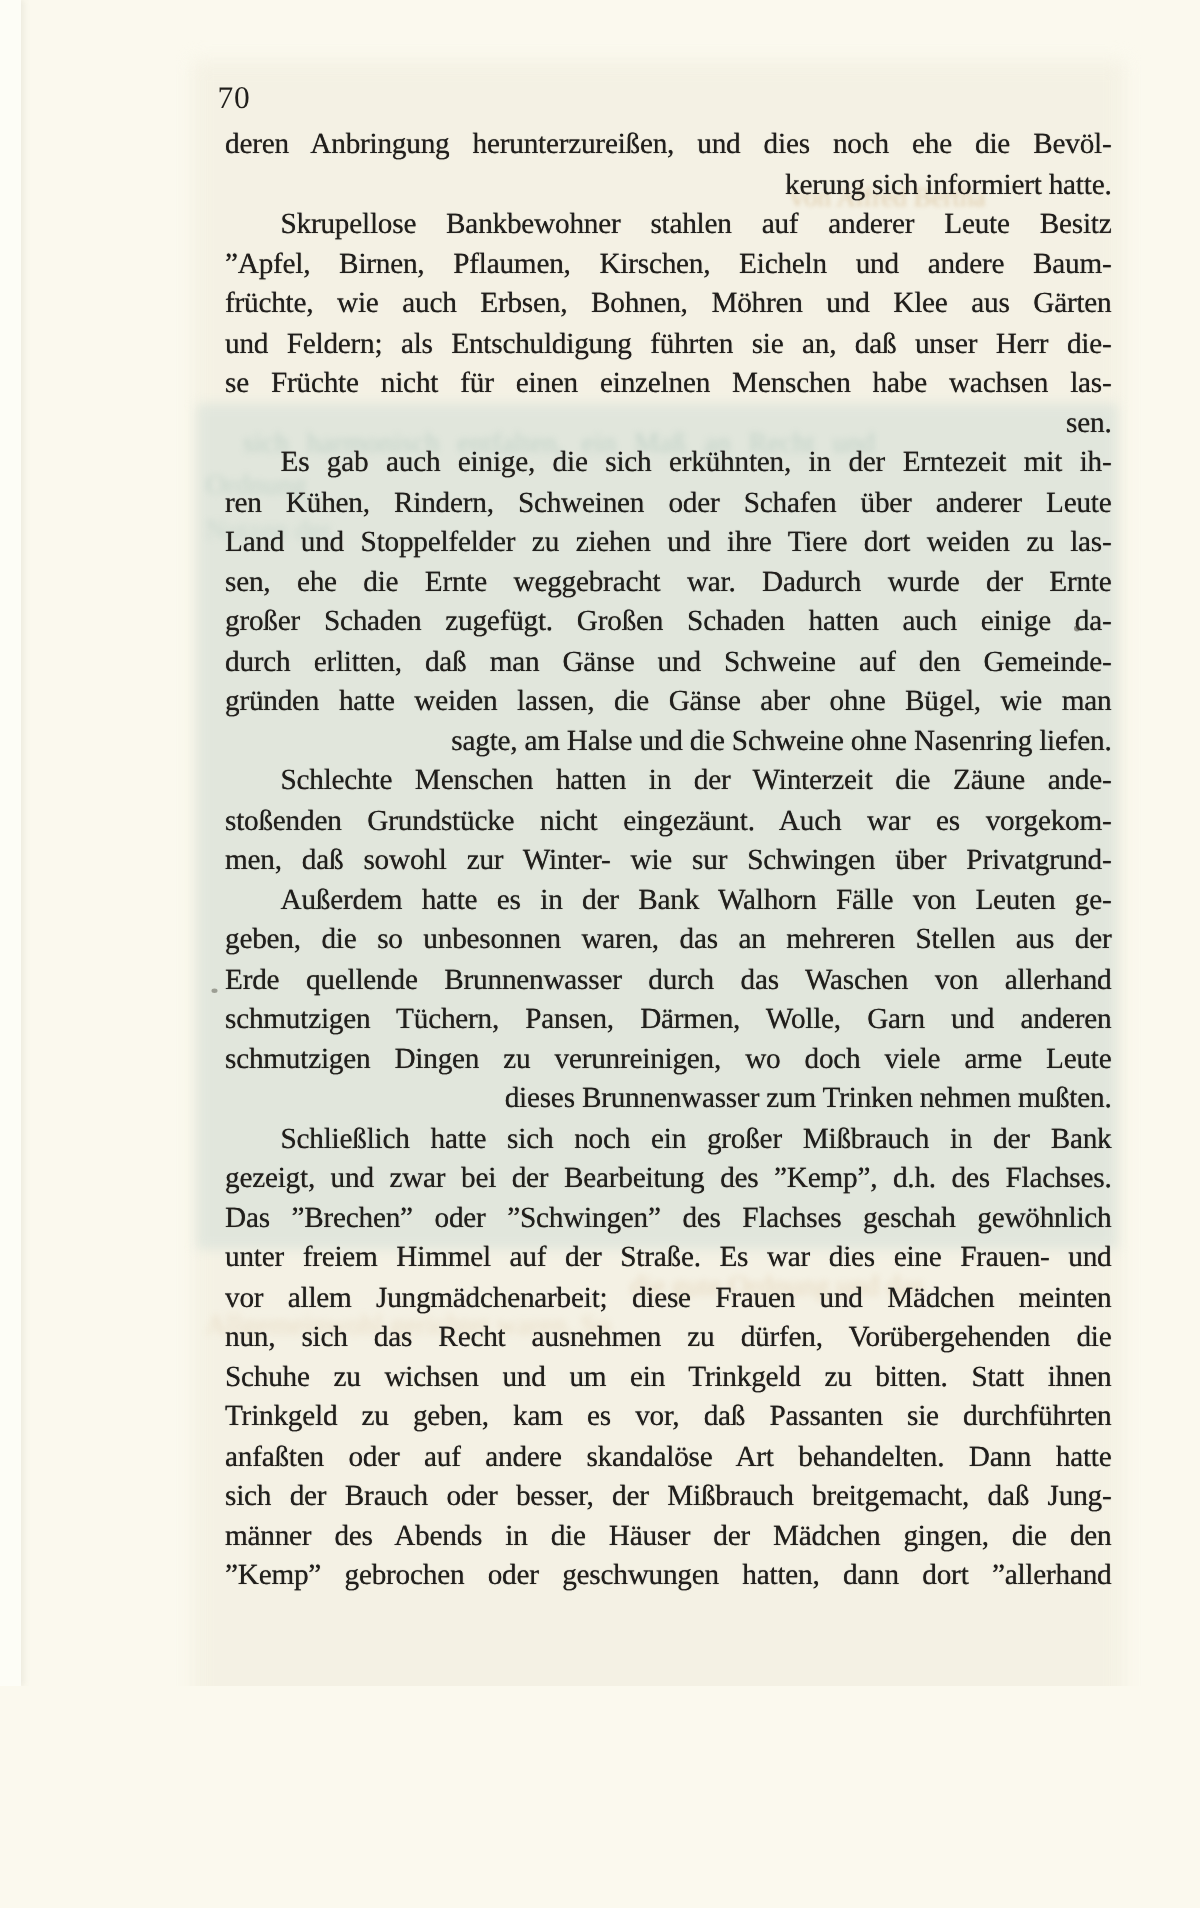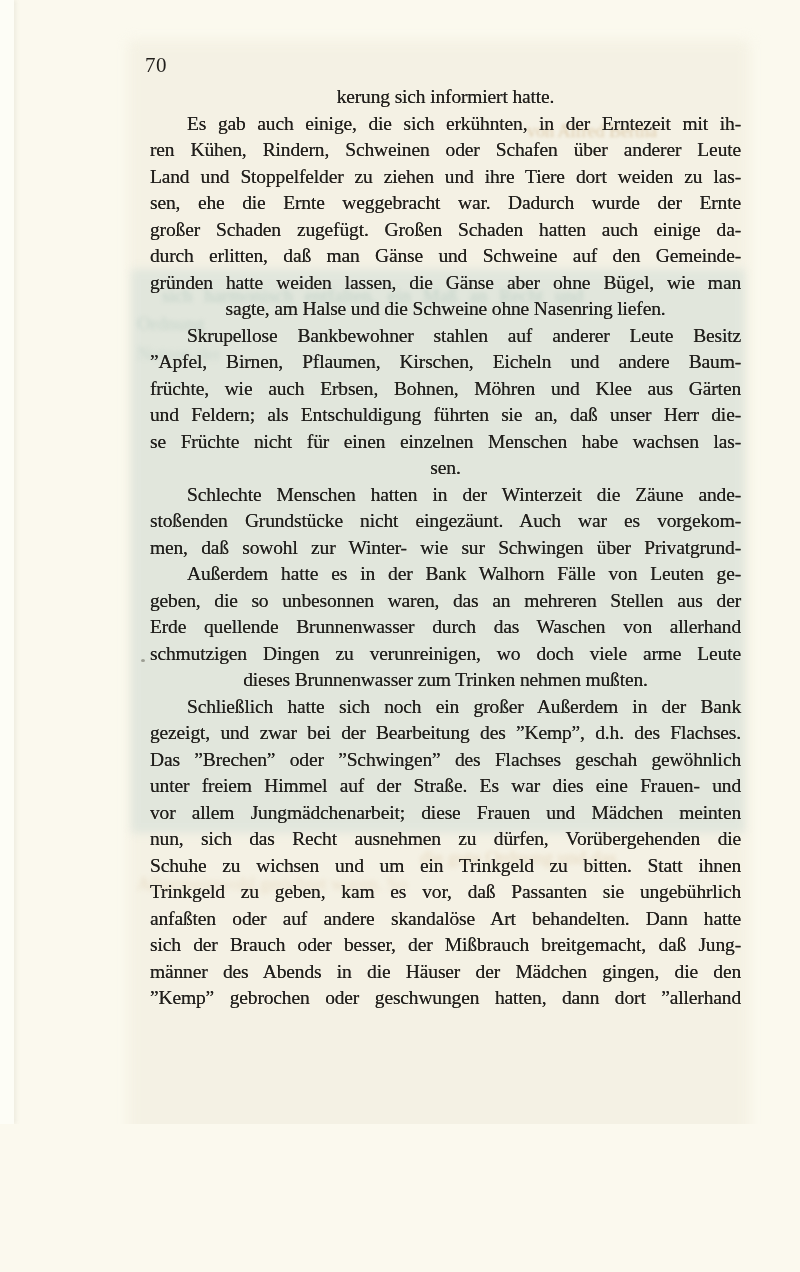--- a/index.html
+++ b/index.html
@@ -50,21 +50,21 @@
   }
 
   .text-block{
     position:absolute;left:150px;top:84px;width:591px;
     font-size:19.5px;line-height:26.5px;
     color:var(--ink);
     letter-spacing:-.15px;
     text-shadow:0 0 .5px rgba(25,23,20,.85);
   }
   .paragraph{margin:0;}
-  .line{text-align:center;}
+  .line{text-align:right;}
   .line.just{text-align:justify;text-align-last:justify;}
   .line.indent{text-indent:37px;}
 
   
   .ghost{
     position:absolute;
     color:var(--ghost-teal);
     font-size:19px;line-height:26px;
     opacity:.42;
     filter:blur(1.8px);
@@ -101,61 +101,63 @@
   <div class="ghost ghost-4">Nutzen der</div>
   <div class="ghost tan ghost-5">die gute Ordnung und das</div>
   <div class="ghost tan ghost-6">Allgemeinwohl gerichtet waren. So</div>
   <div class="ghost ghost-7">chungen, Ordonnanzen, Hinweise und ähnliche Plakate sofort nach</div>
   <div class="ghost ghost-8">(1) Stadtarchiv Aachen, Hochbank Walhorn, ohne AZ.</div>
 
   <div class="page-number">70</div>
 
   <div class="text-block">
       <div class="paragraph">
+        <div class="line just">deren Anbringung herunterzureißen, und dies noch ehe die Bevöl-</div>
         <div class="line">kerung sich informiert hatte.</div>
+      </div>
+      <div class="paragraph">
+        <div class="line indent just">Skrupellose Bankbewohner stahlen auf anderer Leute Besitz</div>
+        <div class="line just">”Apfel, Birnen, Pflaumen, Kirschen, Eicheln und andere Baum-</div>
+        <div class="line just">früchte, wie auch Erbsen, Bohnen, Möhren und Klee aus Gärten</div>
+        <div class="line just">und Feldern; als Entschuldigung führten sie an, daß unser Herr die-</div>
+        <div class="line just">se Früchte nicht für einen einzelnen Menschen habe wachsen las-</div>
+        <div class="line">sen.</div>
       </div>
       <div class="paragraph">
         <div class="line indent just">Es gab auch einige, die sich erkühnten, in der Erntezeit mit ih-</div>
         <div class="line just">ren Kühen, Rindern, Schweinen oder Schafen über anderer Leute</div>
         <div class="line just">Land und Stoppelfelder zu ziehen und ihre Tiere dort weiden zu las-</div>
         <div class="line just">sen, ehe die Ernte weggebracht war. Dadurch wurde der Ernte</div>
         <div class="line just">großer Schaden zugefügt. Großen Schaden hatten auch einige da-</div>
         <div class="line just">durch erlitten, daß man Gänse und Schweine auf den Gemeinde-</div>
         <div class="line just">gründen hatte weiden lassen, die Gänse aber ohne Bügel, wie man</div>
         <div class="line">sagte, am Halse und die Schweine ohne Nasenring liefen.</div>
       </div>
       <div class="paragraph">
-        <div class="line indent just">Skrupellose Bankbewohner stahlen auf anderer Leute Besitz</div>
-        <div class="line just">”Apfel, Birnen, Pflaumen, Kirschen, Eicheln und andere Baum-</div>
-        <div class="line just">früchte, wie auch Erbsen, Bohnen, Möhren und Klee aus Gärten</div>
-        <div class="line just">und Feldern; als Entschuldigung führten sie an, daß unser Herr die-</div>
-        <div class="line just">se Früchte nicht für einen einzelnen Menschen habe wachsen las-</div>
-        <div class="line">sen.</div>
-      </div>
-      <div class="paragraph">
         <div class="line indent just">Schlechte Menschen hatten in der Winterzeit die Zäune ande-</div>
         <div class="line just">stoßenden Grundstücke nicht eingezäunt. Auch war es vorgekom-</div>
         <div class="line just">men, daß sowohl zur Winter- wie sur Schwingen über Privatgrund-</div>
       </div>
       <div class="paragraph">
         <div class="line indent just">Außerdem hatte es in der Bank Walhorn Fälle von Leuten ge-</div>
         <div class="line just">geben, die so unbesonnen waren, das an mehreren Stellen aus der</div>
         <div class="line just">Erde quellende Brunnenwasser durch das Waschen von allerhand</div>
+        <div class="line just">schmutzigen Tüchern, Pansen, Därmen, Wolle, Garn und anderen</div>
         <div class="line just">schmutzigen Dingen zu verunreinigen, wo doch viele arme Leute</div>
         <div class="line">dieses Brunnenwasser zum Trinken nehmen mußten.</div>
       </div>
       <div class="paragraph">
-        <div class="line indent just">Schließlich hatte sich noch ein großer Außerdem in der Bank</div>
+        <div class="line indent just">Schließlich hatte sich noch ein großer Mißbrauch in der Bank</div>
         <div class="line just">gezeigt, und zwar bei der Bearbeitung des ”Kemp”, d.h. des Flachses.</div>
         <div class="line just">Das ”Brechen” oder ”Schwingen” des Flachses geschah gewöhnlich</div>
         <div class="line just">unter freiem Himmel auf der Straße. Es war dies eine Frauen- und</div>
         <div class="line just">vor allem Jungmädchenarbeit; diese Frauen und Mädchen meinten</div>
         <div class="line just">nun, sich das Recht ausnehmen zu dürfen, Vorübergehenden die</div>
         <div class="line just">Schuhe zu wichsen und um ein Trinkgeld zu bitten. Statt ihnen</div>
-        <div class="line just">Trinkgeld zu geben, kam es vor, daß Passanten sie ungebührlich</div>
+        <div class="line just">Trinkgeld zu geben, kam es vor, daß Passanten sie durchführten</div>
         <div class="line just">anfaßten oder auf andere skandalöse Art behandelten. Dann hatte</div>
         <div class="line just">sich der Brauch oder besser, der Mißbrauch breitgemacht, daß Jung-</div>
         <div class="line just">männer des Abends in die Häuser der Mädchen gingen, die den</div>
         <div class="line just">”Kemp” gebrochen oder geschwungen hatten, dann dort ”allerhand</div>
       </div>
     </div>
 
   <div class="speck speck-1"></div>
   <div class="speck speck-2"></div>
   <div class="speck speck-3"></div>

